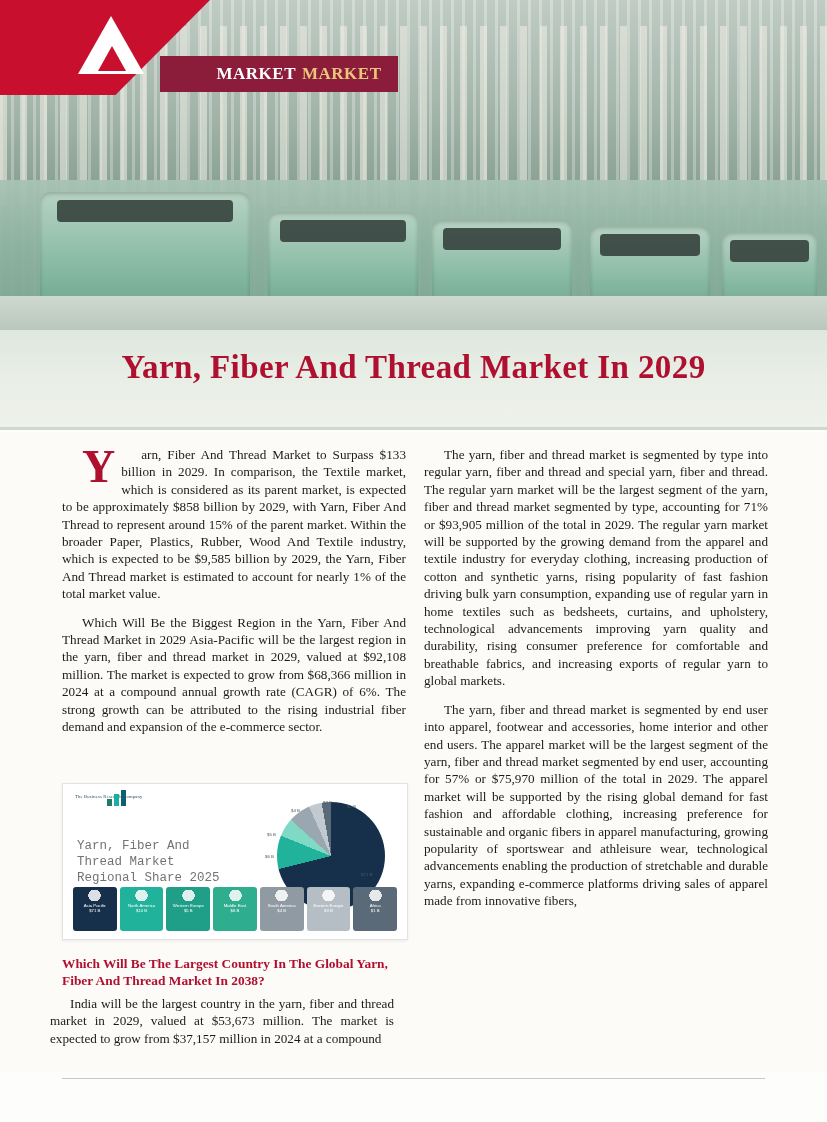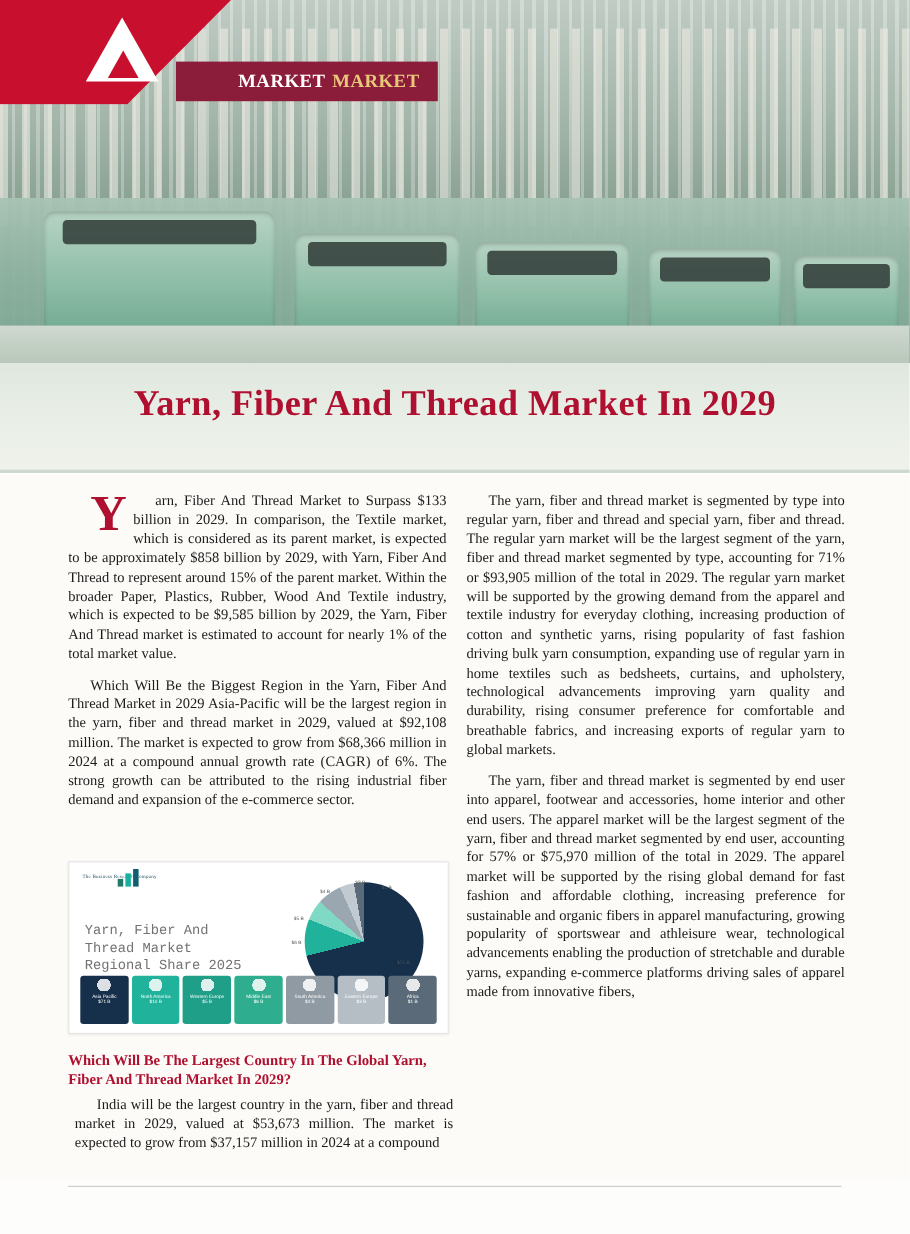--- a/index.html
+++ b/index.html
@@ -85,21 +85,21 @@
   .legend-strip{position:absolute;left:10px;right:10px;bottom:8px;height:44px;display:flex;gap:3px;}
   .legend-item{flex:1;display:flex;flex-direction:column;align-items:center;justify-content:flex-start;
      border-radius:3px;padding-top:3px;}
   .legend-item .globe{width:17px;height:11px;border-radius:2px;background:#ffffff;opacity:.85;
      -webkit-mask:radial-gradient(circle at 50% 50%, #000 60%, transparent 61%);}
   .legend-item .nm{font-size:4.3px;color:#ffffff;margin-top:2px;font-family:"Liberation Sans",sans-serif;text-align:center;line-height:5px;}
   .legend-item .vl{font-size:4.3px;color:#ffffff;font-family:"Liberation Sans",sans-serif;}
 
   .cap-head{position:absolute;left:62px;top:955px;width:344px;color:#b01030;font-weight:bold;
      font-size:13.4px;line-height:17px;}
-  .after-chart{position:absolute;left:68px;top:995px;width:344px;font-size:13.2px;line-height:17.4px;
+  .after-chart{position:absolute;left:50px;top:995px;width:344px;font-size:13.2px;line-height:17.4px;
      color:#1b1b1b;text-align:justify;}
   .after-chart p{margin:0;text-indent:20px;}
 
   
   .footer-rule{position:absolute;left:62px;top:1078px;width:703px;height:1px;background:#c9c9c9;}
   .footer{position:absolute;left:62px;top:1084px;font-size:9px;letter-spacing:.4px;color:#222;
      font-family:"Liberation Sans",sans-serif;font-weight:bold;}
   .footer .pg{font-size:11px;}
 </style>
 </head>
@@ -199,21 +199,21 @@
         <span class="vl">$3 B</span>
       </div>
       <div class="legend-item" style="background:#5a6a78;">
         <span class="globe"></span>
         <span class="nm">Africa</span>
         <span class="vl">$1 B</span>
       </div>
     </div>
   </div>
 
-  <div class="cap-head">Which Will Be The Largest Country In The Global Yarn, Fiber And Thread Market In 2029?</div>
+  <div class="cap-head">Which Will Be The Largest Country In The Global Yarn, Fiber And Thread Market In 2038?</div>
   <div class="after-chart">
     <p>India will be the largest country in the yarn, fiber and thread market in 2029, valued at $53,673 million. The market is expected to grow from $37,157 million in 2024 at a compound</p>
   </div>
 
   <div class="col col-right">
     <p>The yarn, fiber and thread market is segmented by type into regular yarn, fiber and thread and special yarn, fiber and thread. The regular yarn market will be the largest segment of the yarn, fiber and thread market segmented by type, accounting for 71% or $93,905 million of the total in 2029. The regular yarn market will be supported by the growing demand from the apparel and textile industry for everyday clothing, increasing production of cotton and synthetic yarns, rising popularity of fast fashion driving bulk yarn consumption, expanding use of regular yarn in home textiles such as bedsheets, curtains, and upholstery, technological advancements improving yarn quality and durability, rising consumer preference for comfortable and breathable fabrics, and increasing exports of regular yarn to global markets.</p>
     <p>The yarn, fiber and thread market is segmented by end user into apparel, footwear and accessories, home interior and other end users. The apparel market will be the largest segment of the yarn, fiber and thread market segmented by end user, accounting for 57% or $75,970 million of the total in 2029. The apparel market will be supported by the rising global demand for fast fashion and affordable clothing, increasing preference for sustainable and organic fibers in apparel manufacturing, growing popularity of sportswear and athleisure wear, technological advancements enabling the production of stretchable and durable yarns, expanding e-commerce platforms driving sales of apparel made from innovative fibers,</p>
   </div>
 
   <div class="footer-rule"></div>

